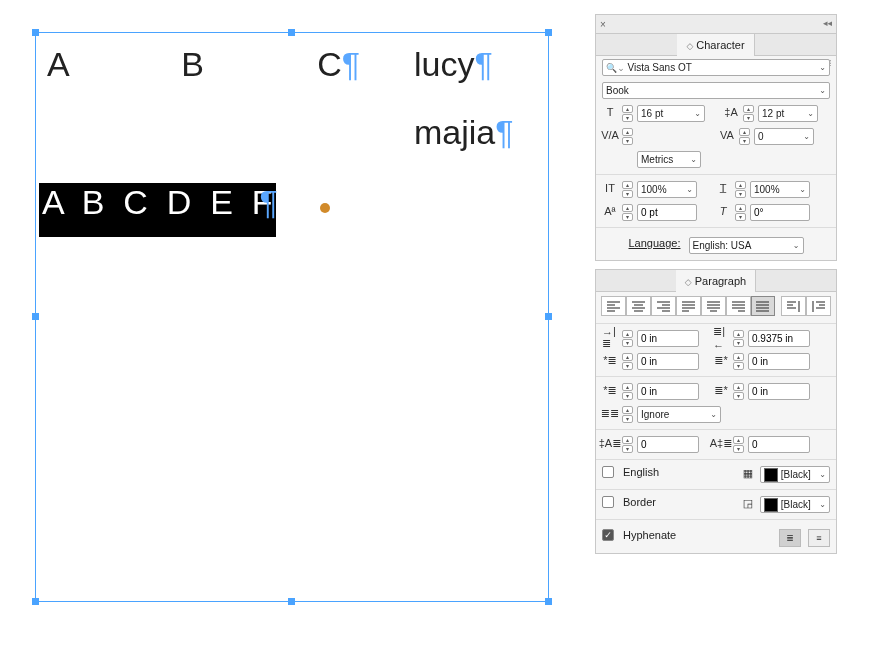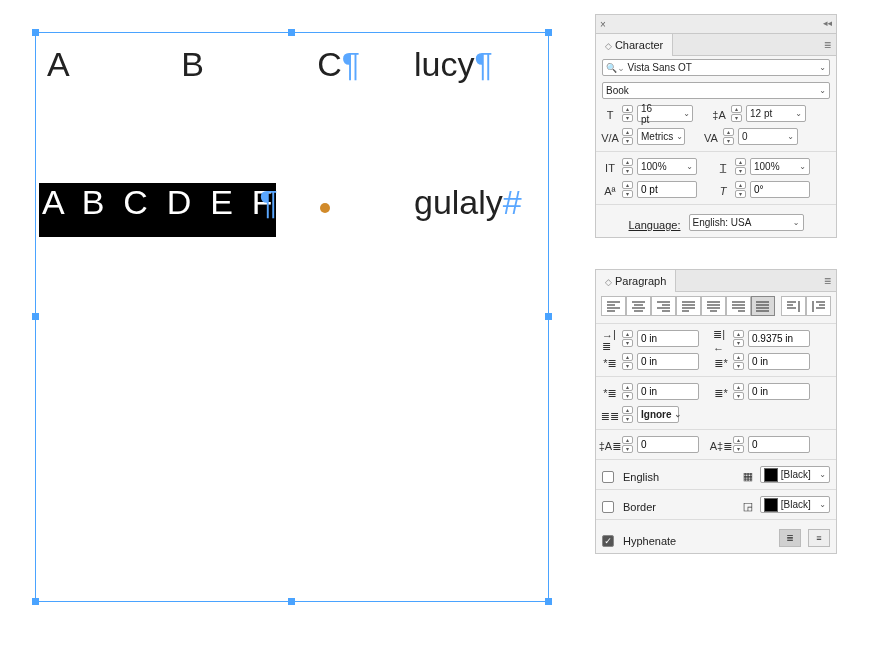--- a/index.html
+++ b/index.html
@@ -24,25 +24,25 @@
   .line3a { left: 3px; top: 150px; }
   .line3b { left: 378px; top: 150px; }
 
   .cursor-dot { position: absolute; width: 10px; height: 10px; border-radius: 50%; background: #d18a2a; }
 
   
   .panel { position: absolute; left: 595px; width: 242px; background: #f5f5f5; border: 1px solid #c8c8c8; font-size: 11px; color: #222; }
   .panel-head { display: flex; align-items: center; height: 19px; border-bottom: 1px solid #c8c8c8; background: #ececec; }
   .close-x { width: 14px; text-align: center; color: #666; font-size: 10px; }
   .collapse-ar { position:absolute; right:4px; top:3px; color:#777; font-size:9px; }
-  .tab { display:flex; align-items:center; height:22px; border-bottom:1px solid #c8c8c8; background:#e8e8e8; }
+  .tab { display:flex; align-items:center; height:22px; border-bottom:1px solid #c8c8c8; background:#e8e8e8;flex-direction:column; }
   .tab-label { background:#f5f5f5; border-right:1px solid #c8c8c8; height:22px; line-height:22px; padding:0 9px; font-size:11px; }
   .tab-menu { margin-left:auto; margin-right:5px; color:#666; font-size:12px; }
 
-  .row { display:flex; align-items:flex-end; padding: 3px 6px; gap:4px; }
+  .row { display:flex; align-items:flex-start; padding: 3px 6px; gap:4px; }
   .sep { border-top:1px solid #dcdcdc; margin:3px 0; }
 
   .icon { width:16px; height:14px; display:inline-flex; align-items:center; justify-content:center; color:#333; font-size:11px; flex-shrink:0; }
   .stepper { display:flex; flex-direction:column; width:11px; }
   .stepper button { height:8px; border:1px solid #aaa; background:#fff; font-size:6px; line-height:4px; color:#555; border-radius:2px; }
   .stepper button:last-child { margin-top:1px; }
   .inp { height:17px; border:1px solid #aaa; background:#fff; padding:0 3px; font-size:10px; border-radius:2px; }
   .dd { height:17px; border:1px solid #aaa; background:#fff; font-size:10px; border-radius:2px; display:flex; align-items:center; padding:0 3px; justify-content:space-between; }
   .caret { font-size:8px; color:#555; margin-left:3px; }
 
@@ -69,24 +69,24 @@
   <div class="handle h-tr"></div>
   <div class="handle h-ml"></div>
   <div class="handle h-mr"></div>
   <div class="handle h-bl"></div>
   <div class="handle h-bm"></div>
   <div class="handle h-br"></div>
 
   <div class="text-line line1a"><span>A            B            C</span><span class="pilcrow">¶</span></div>
   <div class="text-line line1b"><span>lucy</span><span class="pilcrow">¶</span></div>
 
+  <div class="text-line line2b"><span>majia</span><span class="pilcrow">¶</span></div>
 
   <div class="text-line line3a"><span class="sel">A  B  C  D  E  F</span><span class="pilcrow" style="position:relative; left:-16px;">¶</span></div>
   <div class="cursor-dot" style="left:284px; top:170px;"></div>
-  <div class="text-line line3b"><span>gulaly</span><span class="hash">#</span></div>
 </div>
 
 <div class="panel" style="top:14px;">
   <div class="panel-head">
     <span class="close-x">×</span>
     <span class="collapse-ar">◂◂</span>
   </div>
   <div class="tab">
     <div class="tab-label"><span style="font-size:9px;color:#888;margin-right:3px;">◇</span><span>Character</span></div>
     <span class="tab-menu">≡</span>
@@ -104,21 +104,21 @@
         <span class="caret">⌄</span>
     </div>
   </div>
 
   <div class="row">
     <span class="icon">T</span>
     <div class="stepper">
         <button>▴</button>
         <button>▾</button>
       </div>
-    <div class="dd" style="width:56px;gap:28px;">
+    <div class="dd" style="width:68px;gap:28px;">
         <span>16 pt</span>
         <span class="caret">⌄</span>
       </div>
     <span style="width:10px;"></span>
     <span class="icon">‡A</span>
     <div class="stepper">
         <button>▴</button>
         <button>▾</button>
       </div>
     <div class="dd" style="width:60px;">
@@ -126,21 +126,21 @@
         <span class="caret">⌄</span>
       </div>
   </div>
 
   <div class="row">
     <span class="icon">V/A</span>
     <div class="stepper">
         <button>▴</button>
         <button>▾</button>
       </div>
-    <div class="dd" style="width:48px;">
+    <div class="dd" style="width:64px;margin-top:23px;">
         <span>Metrics</span>
         <span class="caret">⌄</span>
       </div>
     <span style="width:10px;"></span>
     <span class="icon">VA</span>
     <div class="stepper">
         <button>▴</button>
         <button>▾</button>
       </div>
     <div class="dd" style="width:60px;">
@@ -335,21 +335,21 @@
       </div>
     <input class="inp" style="width: 62px;" value="0 in">
   </div>
 
   <div class="row">
     <span class="icon">≣≣</span>
     <div class="stepper">
         <button>▴</button>
         <button>▾</button>
       </div>
-    <div class="dd" style="width:42px;font-weight:bold;">
+    <div class="dd" style="width:84px;">
         <span>Ignore</span>
         <span class="caret">⌄</span>
       </div>
   </div>
 
   <div class="sep"></div>
 
   <div class="row">
     <span class="icon">‡A≣</span>
     <div class="stepper">

